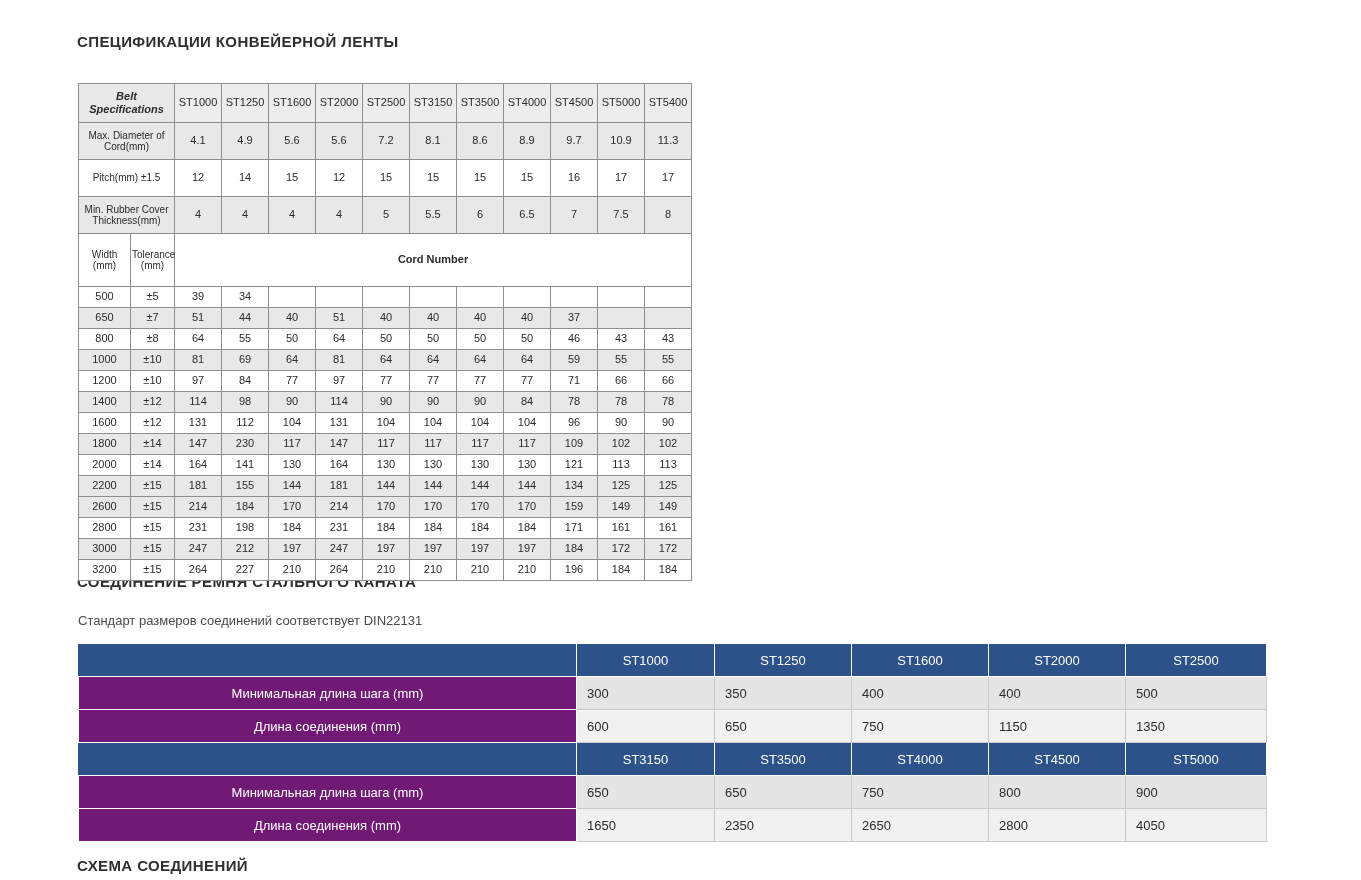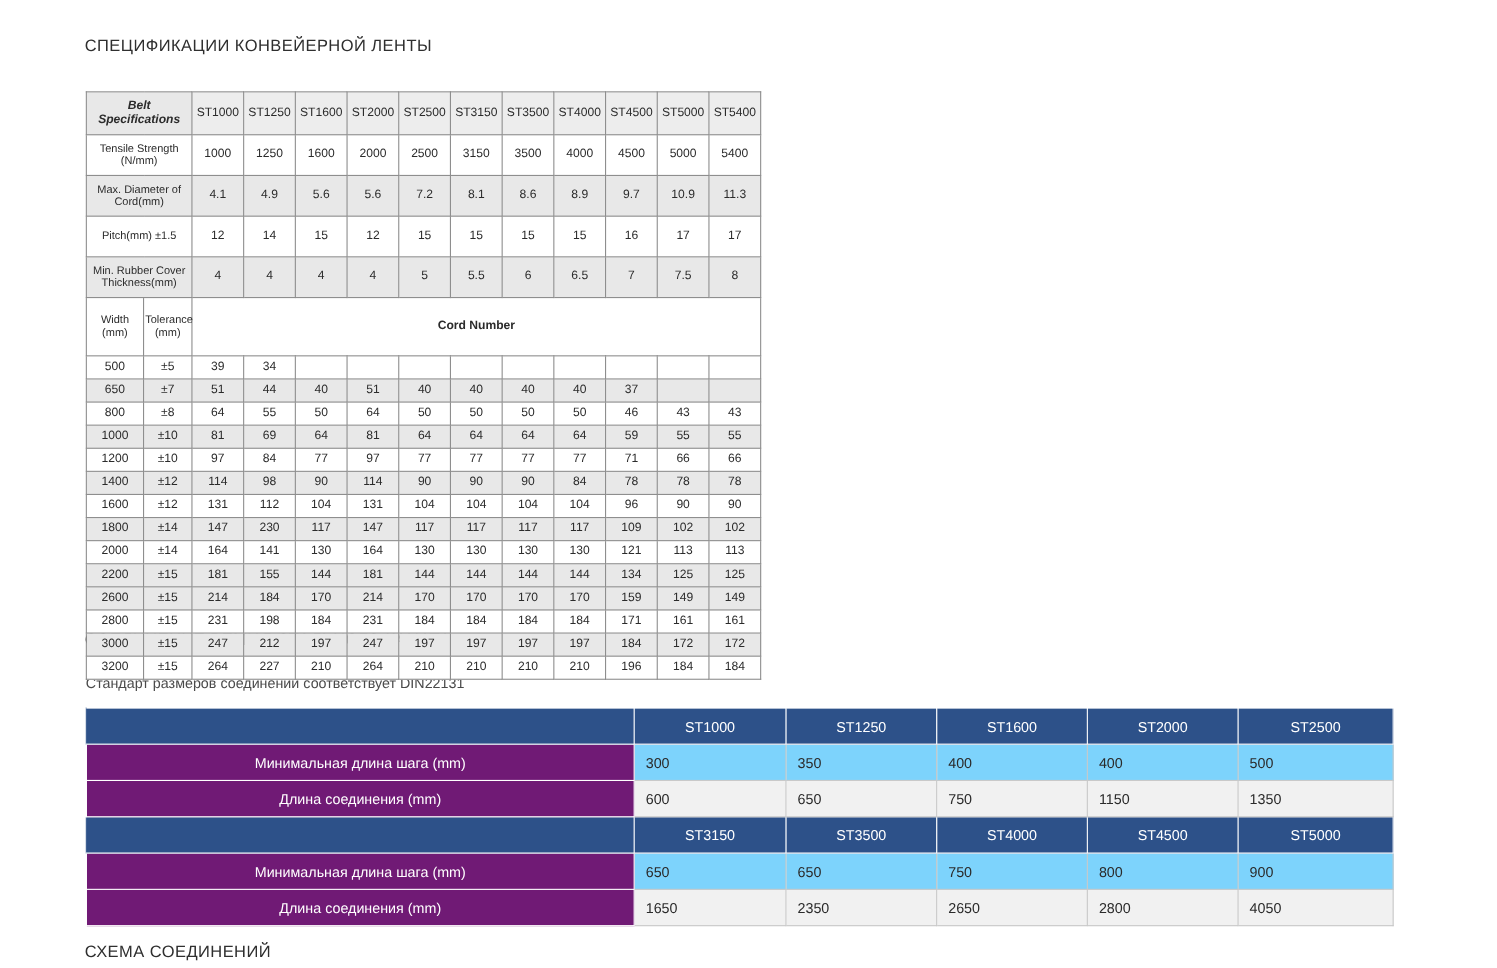--- a/index.html
+++ b/index.html
@@ -22,21 +22,21 @@
     left: 470px;
     top: -40px;
     width: 220px;
     height: 50px;
   }
 
   
   .section-title {
     position: absolute;
     font-size: 15px;
-    font-weight: normal;
+    font-weight: bold;
     letter-spacing: 0.4px;
     color: #2f2f2f;
   }
   #title-specs { left: 77px; top: 33px; }
   #title-splice { left: 77px; top: 573px; }
   #title-scheme { left: 77px; top: 857px; }
 
   .sub-note {
     position: absolute;
     left: 78px;
@@ -126,21 +126,21 @@
     color: #ffffff;
     text-align: center;
     font-weight: normal;
   }
   table.splice td.label {
     background: #701a75;
     color: #ffffff;
     text-align: center;
   }
   table.splice td.value {
-    background: #7dd3fc;
+    background: #e5e5e5;
     color: #2b2b2b;
     border: 1px solid #c9c9c9;
     text-align: left;
   }
   table.splice tr.row-b td.value { background: #f1f1f1; }
 </style>
 </head>
 <body>
 
 <div class="diagram-fragment">
@@ -181,34 +181,20 @@
           <th class="model">ST2500</th>
           <th class="model">ST3150</th>
           <th class="model">ST3500</th>
           <th class="model">ST4000</th>
           <th class="model">ST4500</th>
           <th class="model">ST5000</th>
           <th class="model">ST5400</th>
         </tr>
     </thead>
     <tbody id="specs-body">
-        <tr class="tall plain">
-          <td class="rowhead" colspan="2">Tensile Strength<br>(N/mm)</td>
-          <td>1000</td>
-          <td>1250</td>
-          <td>1600</td>
-          <td>2000</td>
-          <td>2500</td>
-          <td>3150</td>
-          <td>3500</td>
-          <td>4000</td>
-          <td>4500</td>
-          <td>5000</td>
-          <td>5400</td>
-        </tr>
         <tr class="tall shade">
           <td class="rowhead" colspan="2">Max. Diameter of<br>Cord(mm)</td>
           <td>4.1</td>
           <td>4.9</td>
           <td>5.6</td>
           <td>5.6</td>
           <td>7.2</td>
           <td>8.1</td>
           <td>8.6</td>
           <td>8.9</td>

